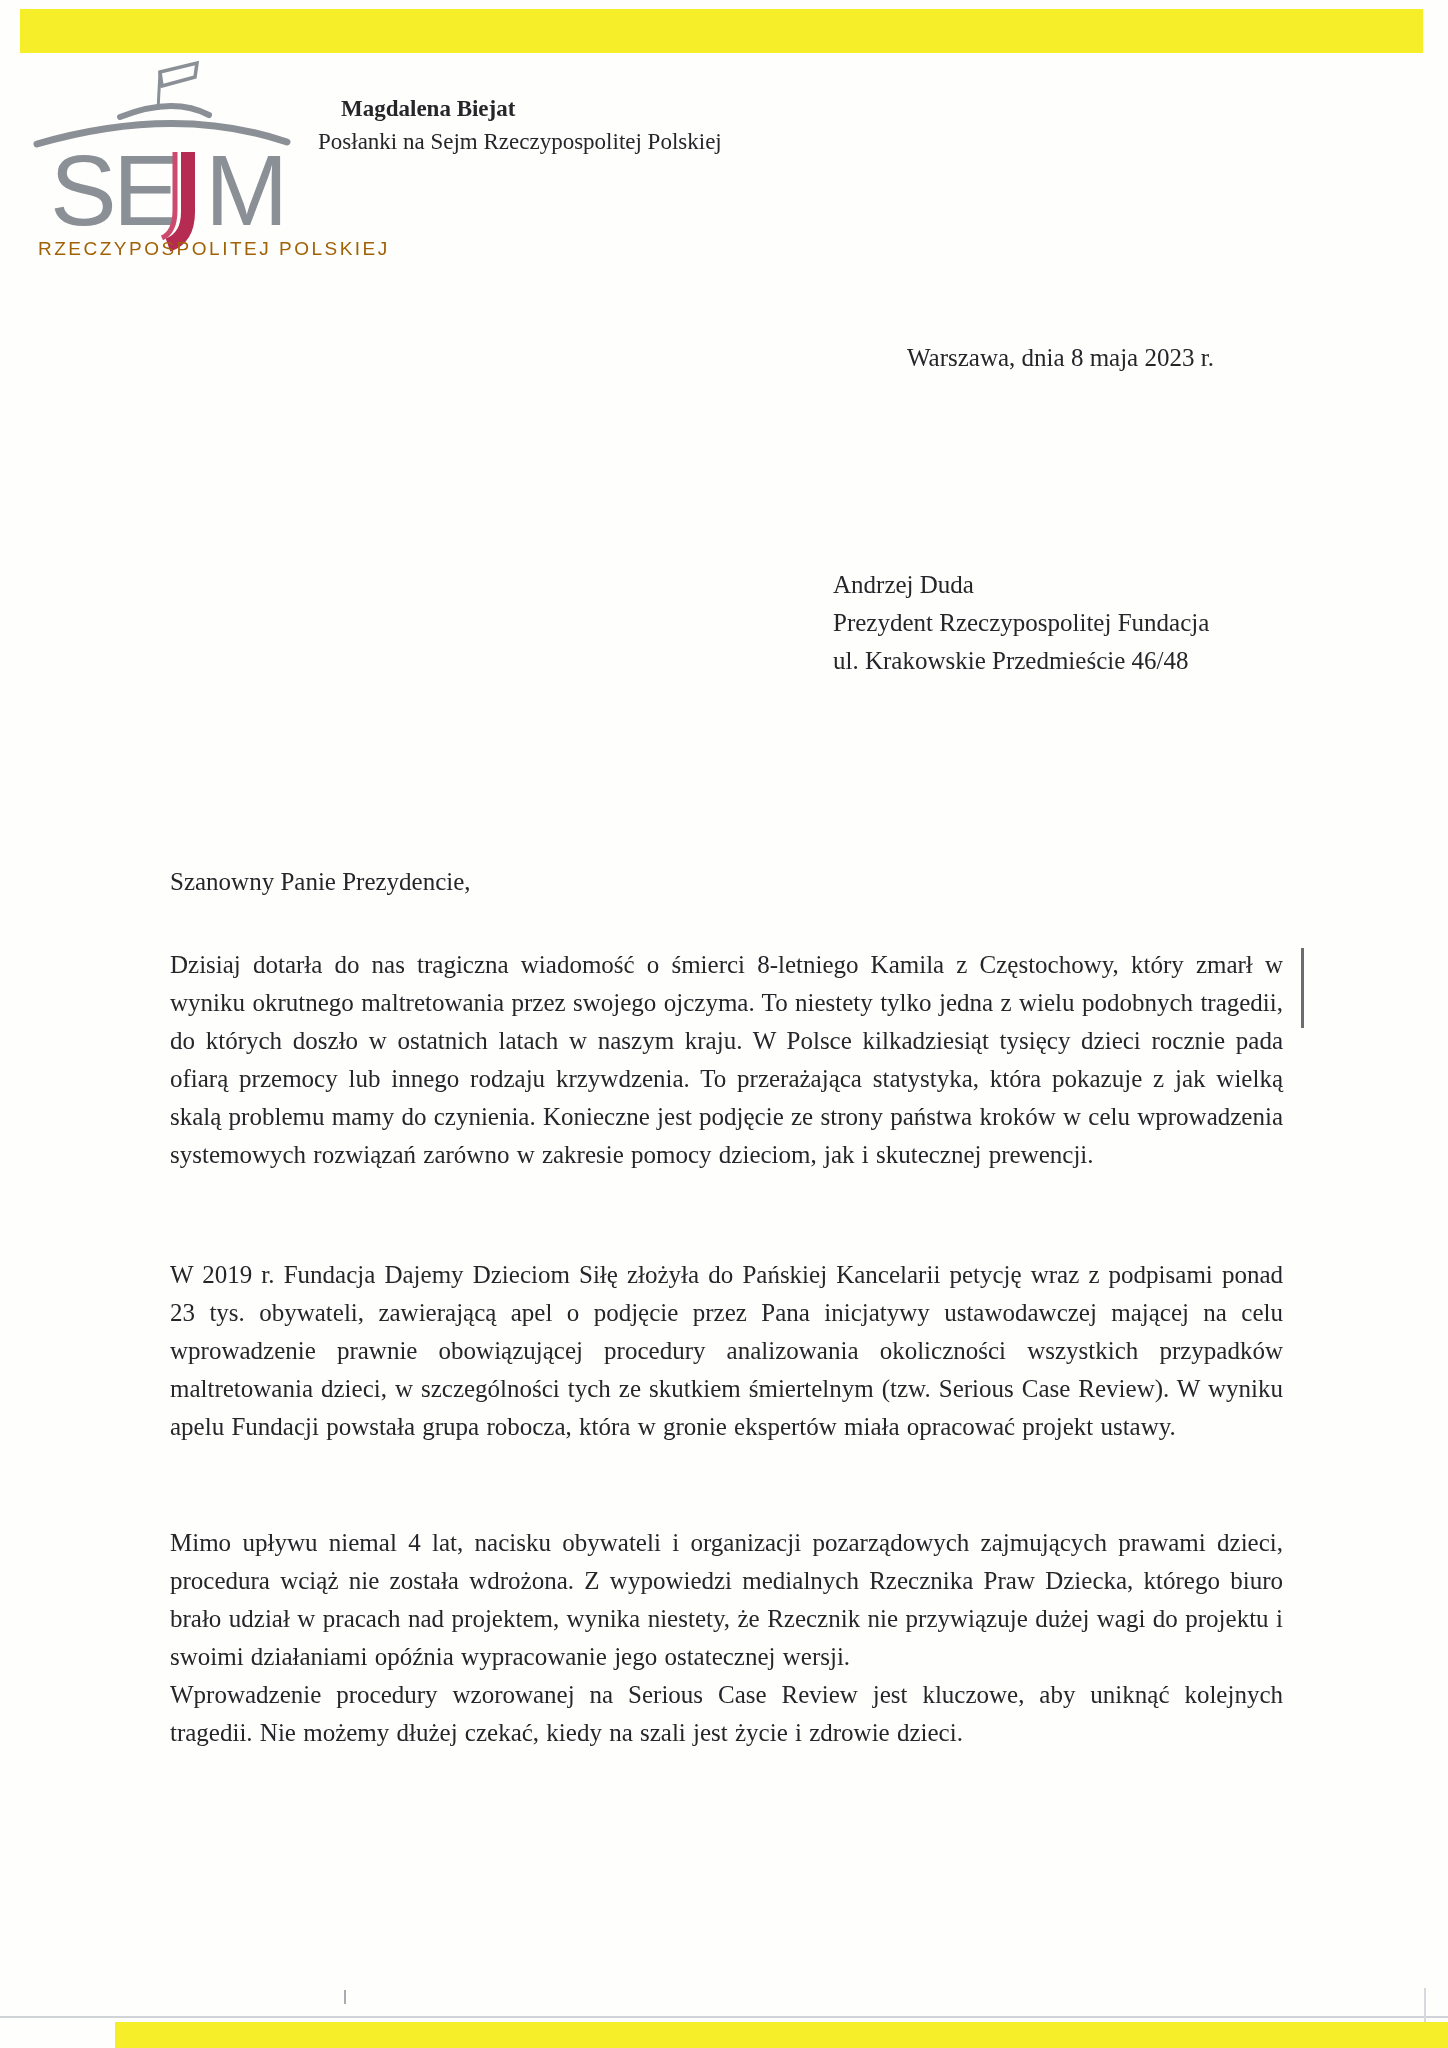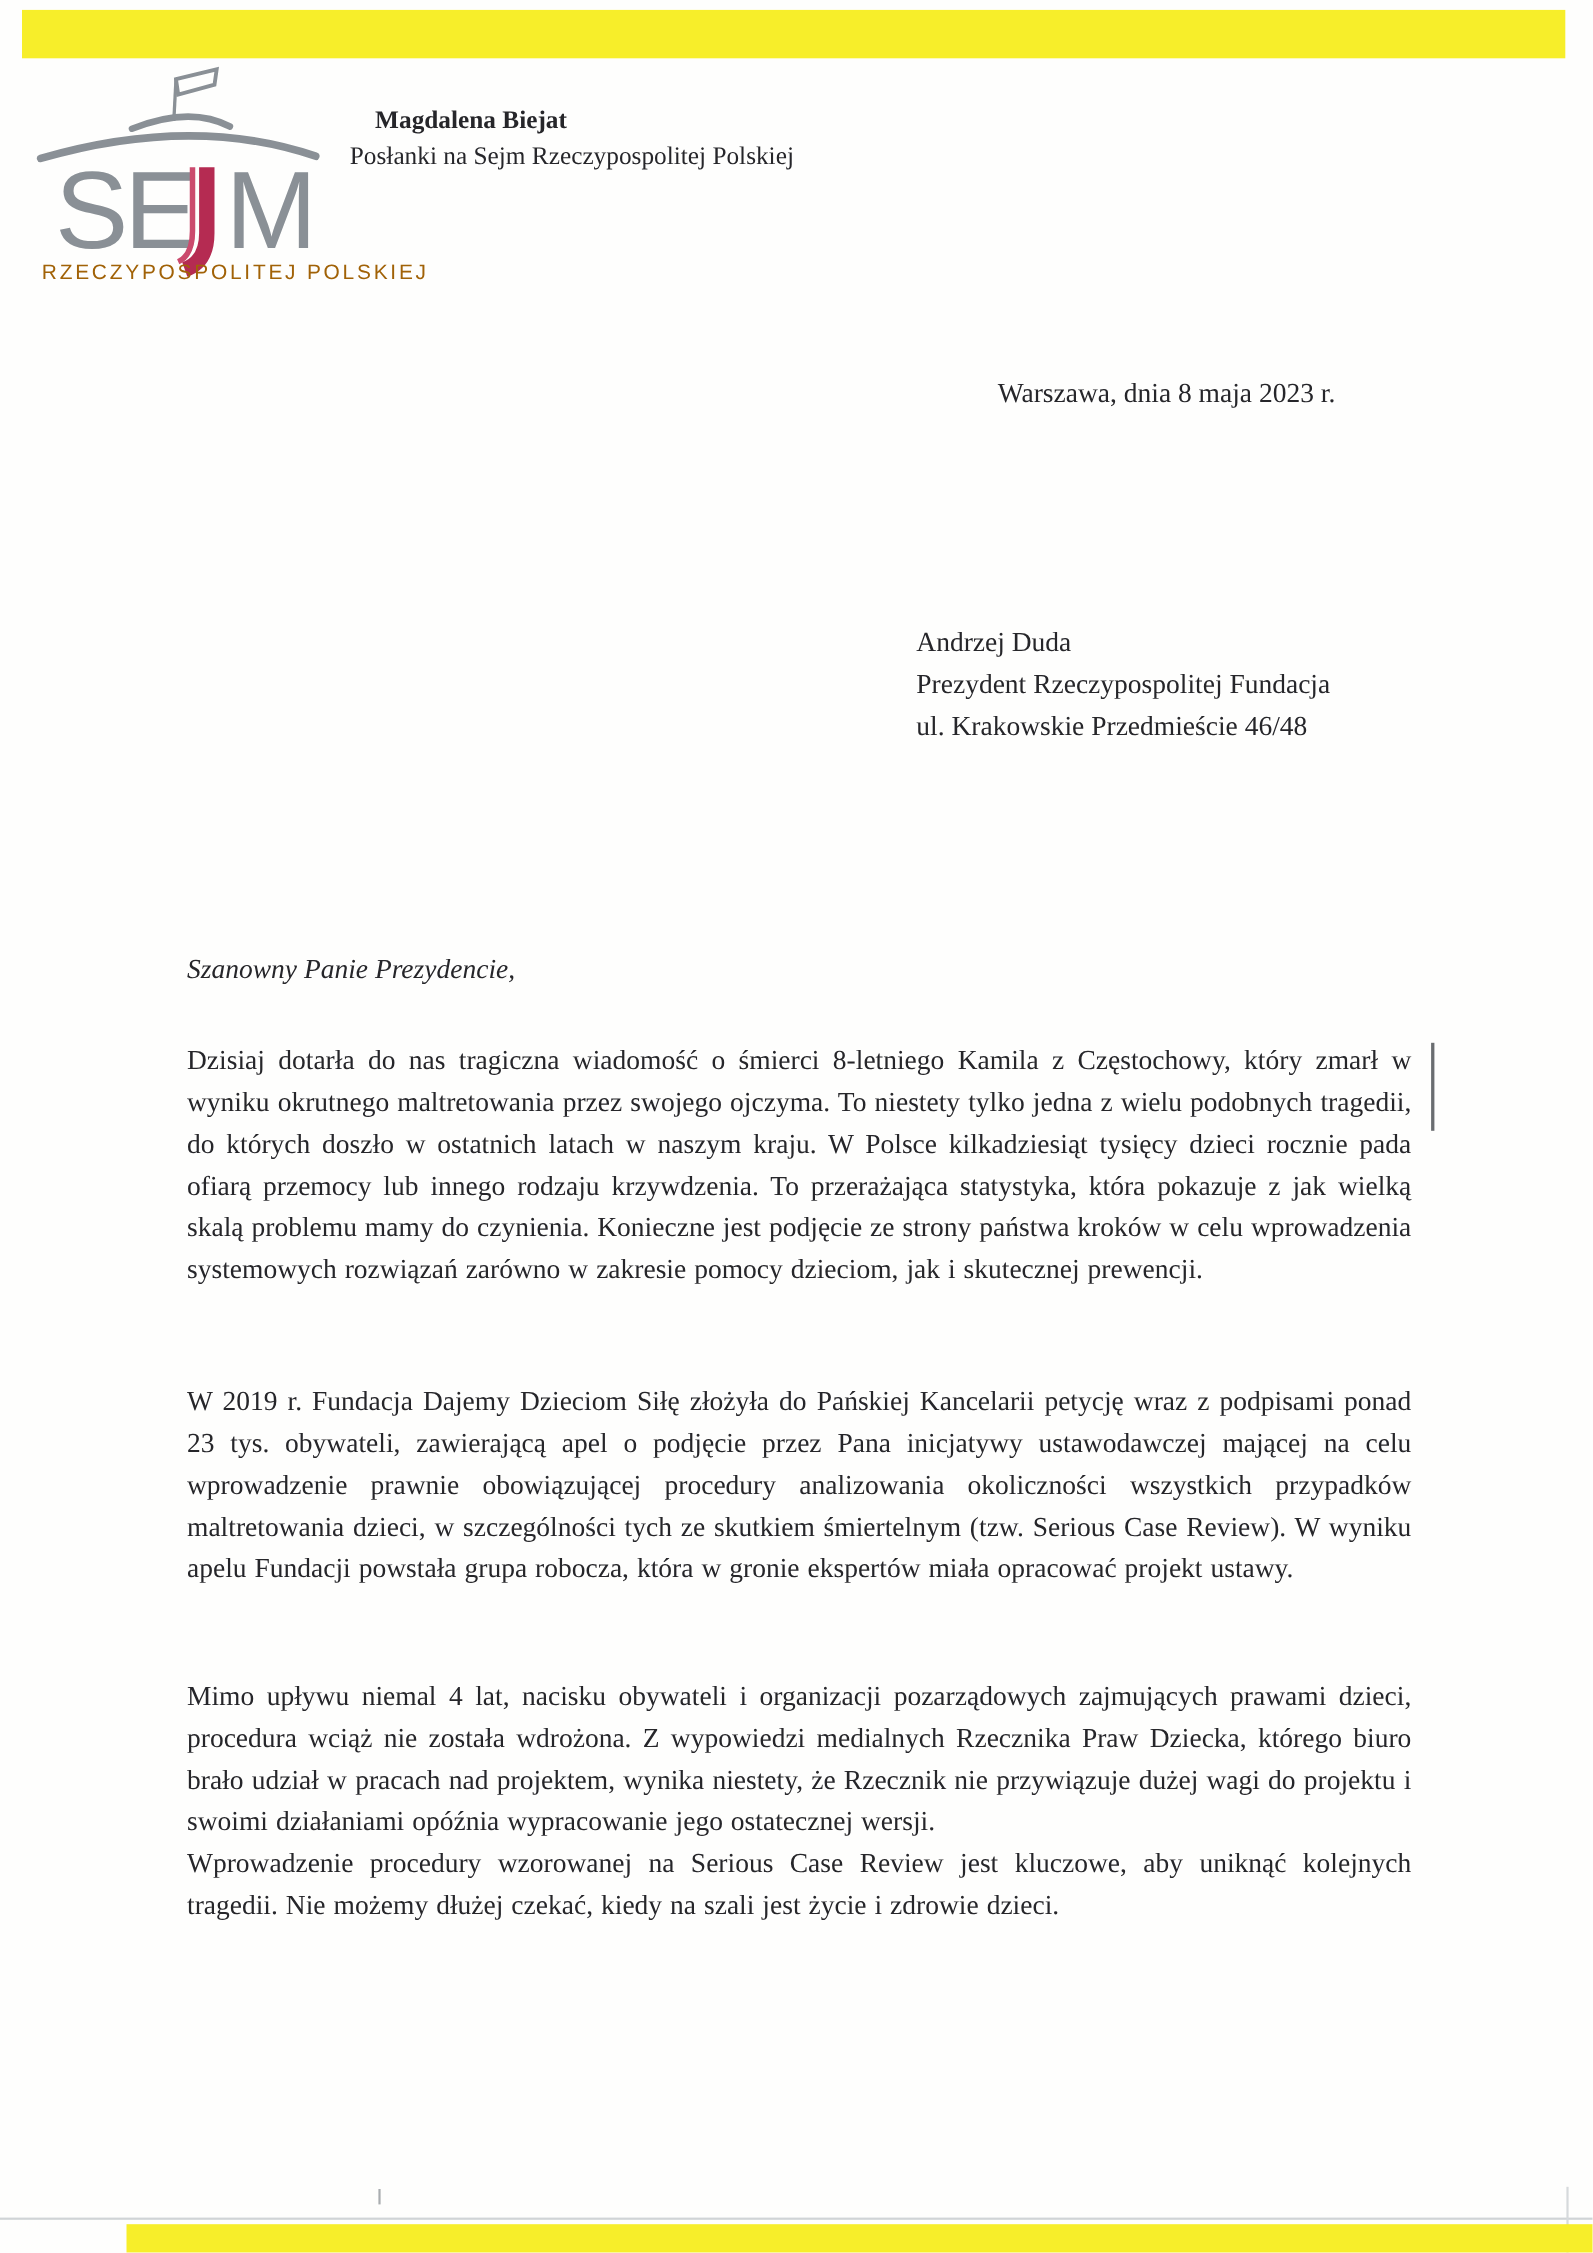--- a/index.html
+++ b/index.html
@@ -65,21 +65,20 @@
     left: 833px; top: 566px;
     font-size: 25px;
     line-height: 38px;
     white-space: nowrap;
   }
   
   #salutation {
     position: absolute;
     left: 170px; top: 868px;
     font-size: 25px;
-    font-style: italic;
   }
   .para {
     position: absolute;
     left: 170px;
     width: 1113px;
     font-size: 25px;
     line-height: 38px;
     text-align: justify;
     word-spacing: 1px;
   }

